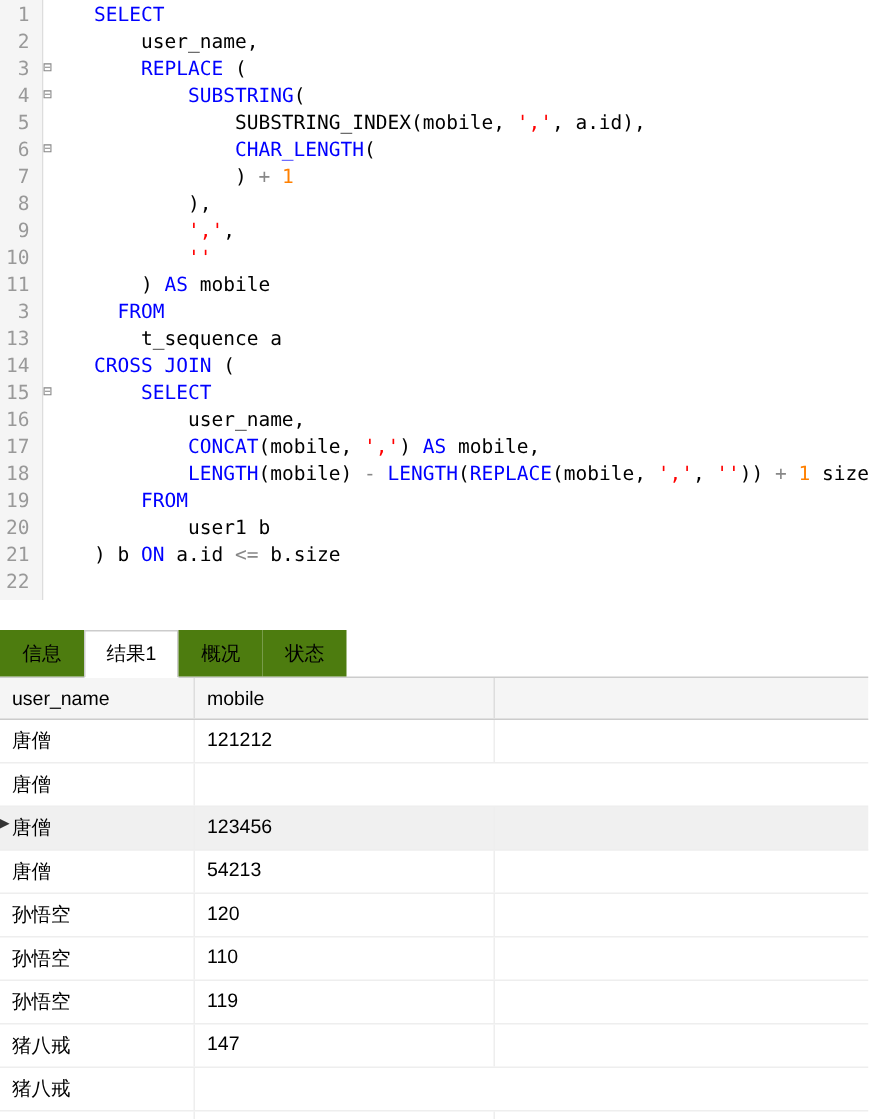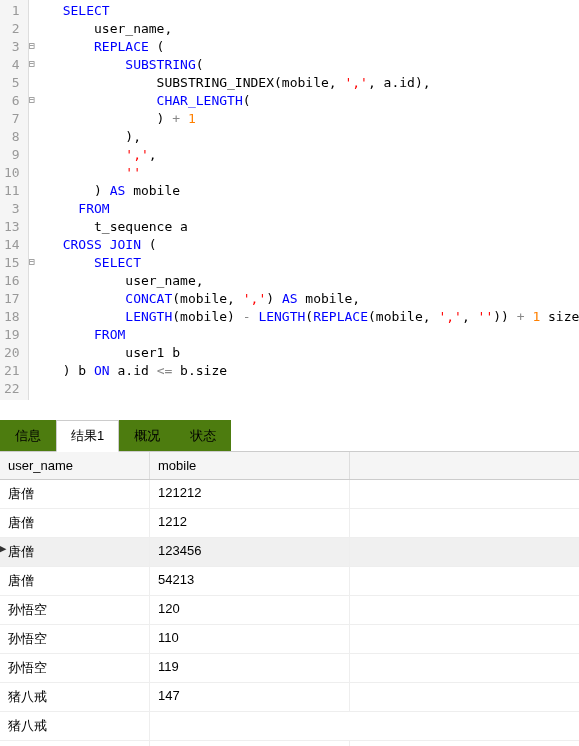--- a/index.html
+++ b/index.html
@@ -18,21 +18,21 @@
     .tabs { display: flex; border-bottom: 1px solid #ccc; margin-top: 20px; font-family: Arial, sans-serif; font-size: 13px; }
     .tab { padding: 6px 14px; cursor: pointer; border: 1px solid transparent; border-bottom: none; background: #4d7c0f; }
     .tab.active { background: #fff; border-color: #ccc; border-bottom: 1px solid #fff; margin-bottom: -1px; }
     .grid { font-family: Arial, sans-serif; font-size: 13px; }
     .grid-header { display: flex; background: #f5f5f5; border-bottom: 1px solid #ccc; }
     .grid-header .cell { padding: 6px 8px; border-right: 1px solid #ddd; }
     .grid-row { display: flex; border-bottom: 1px solid #eee; position: relative; }
     .grid-row.selected { background: #f0f0f0; }
     .grid-row .cell { padding: 5px 8px; border-right: 1px solid #eee; }
     .row-marker { position: absolute; left: -2px; top: 4px; color: #333; font-size: 11px; }
-    .col-name { width: 150px; }
+    .col-name { width: 130px; }
     .col-mobile { width: 200px; }
   </style>
 </head>
 <body>
 
 <div class="editor">
   <div class="gutter" id="gutter">
       <div class="ln">1</div>
       <div class="ln">2</div>
       <div class="ln">3</div>
@@ -117,21 +117,20 @@
     <div class="cell col-name">user_name</div>
     <div class="cell col-mobile">mobile</div>
   </div>
   <div id="gridbody">
       <div class="grid-row">
         <div class="cell col-name">唐僧</div>
         <div class="cell col-mobile">121212</div>
       </div>
       <div class="grid-row">
         <div class="cell col-name">唐僧</div>
-        <div class="cell col-mobile">1212</div>
       </div>
       <div class="grid-row selected">
         <span class="row-marker">▶</span>
         <div class="cell col-name">唐僧</div>
         <div class="cell col-mobile">123456</div>
       </div>
       <div class="grid-row">
         <div class="cell col-name">唐僧</div>
         <div class="cell col-mobile">54213</div>
       </div>

